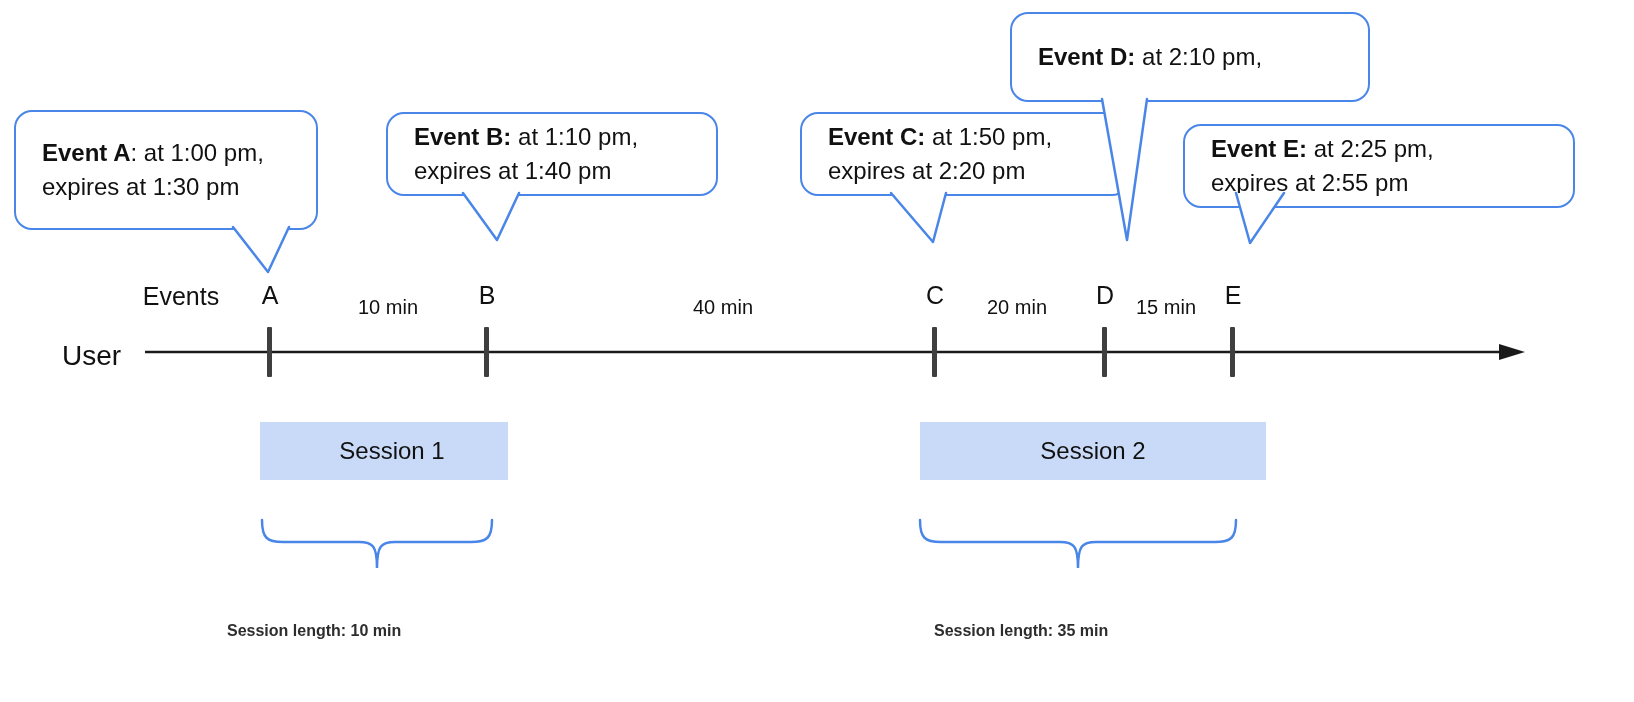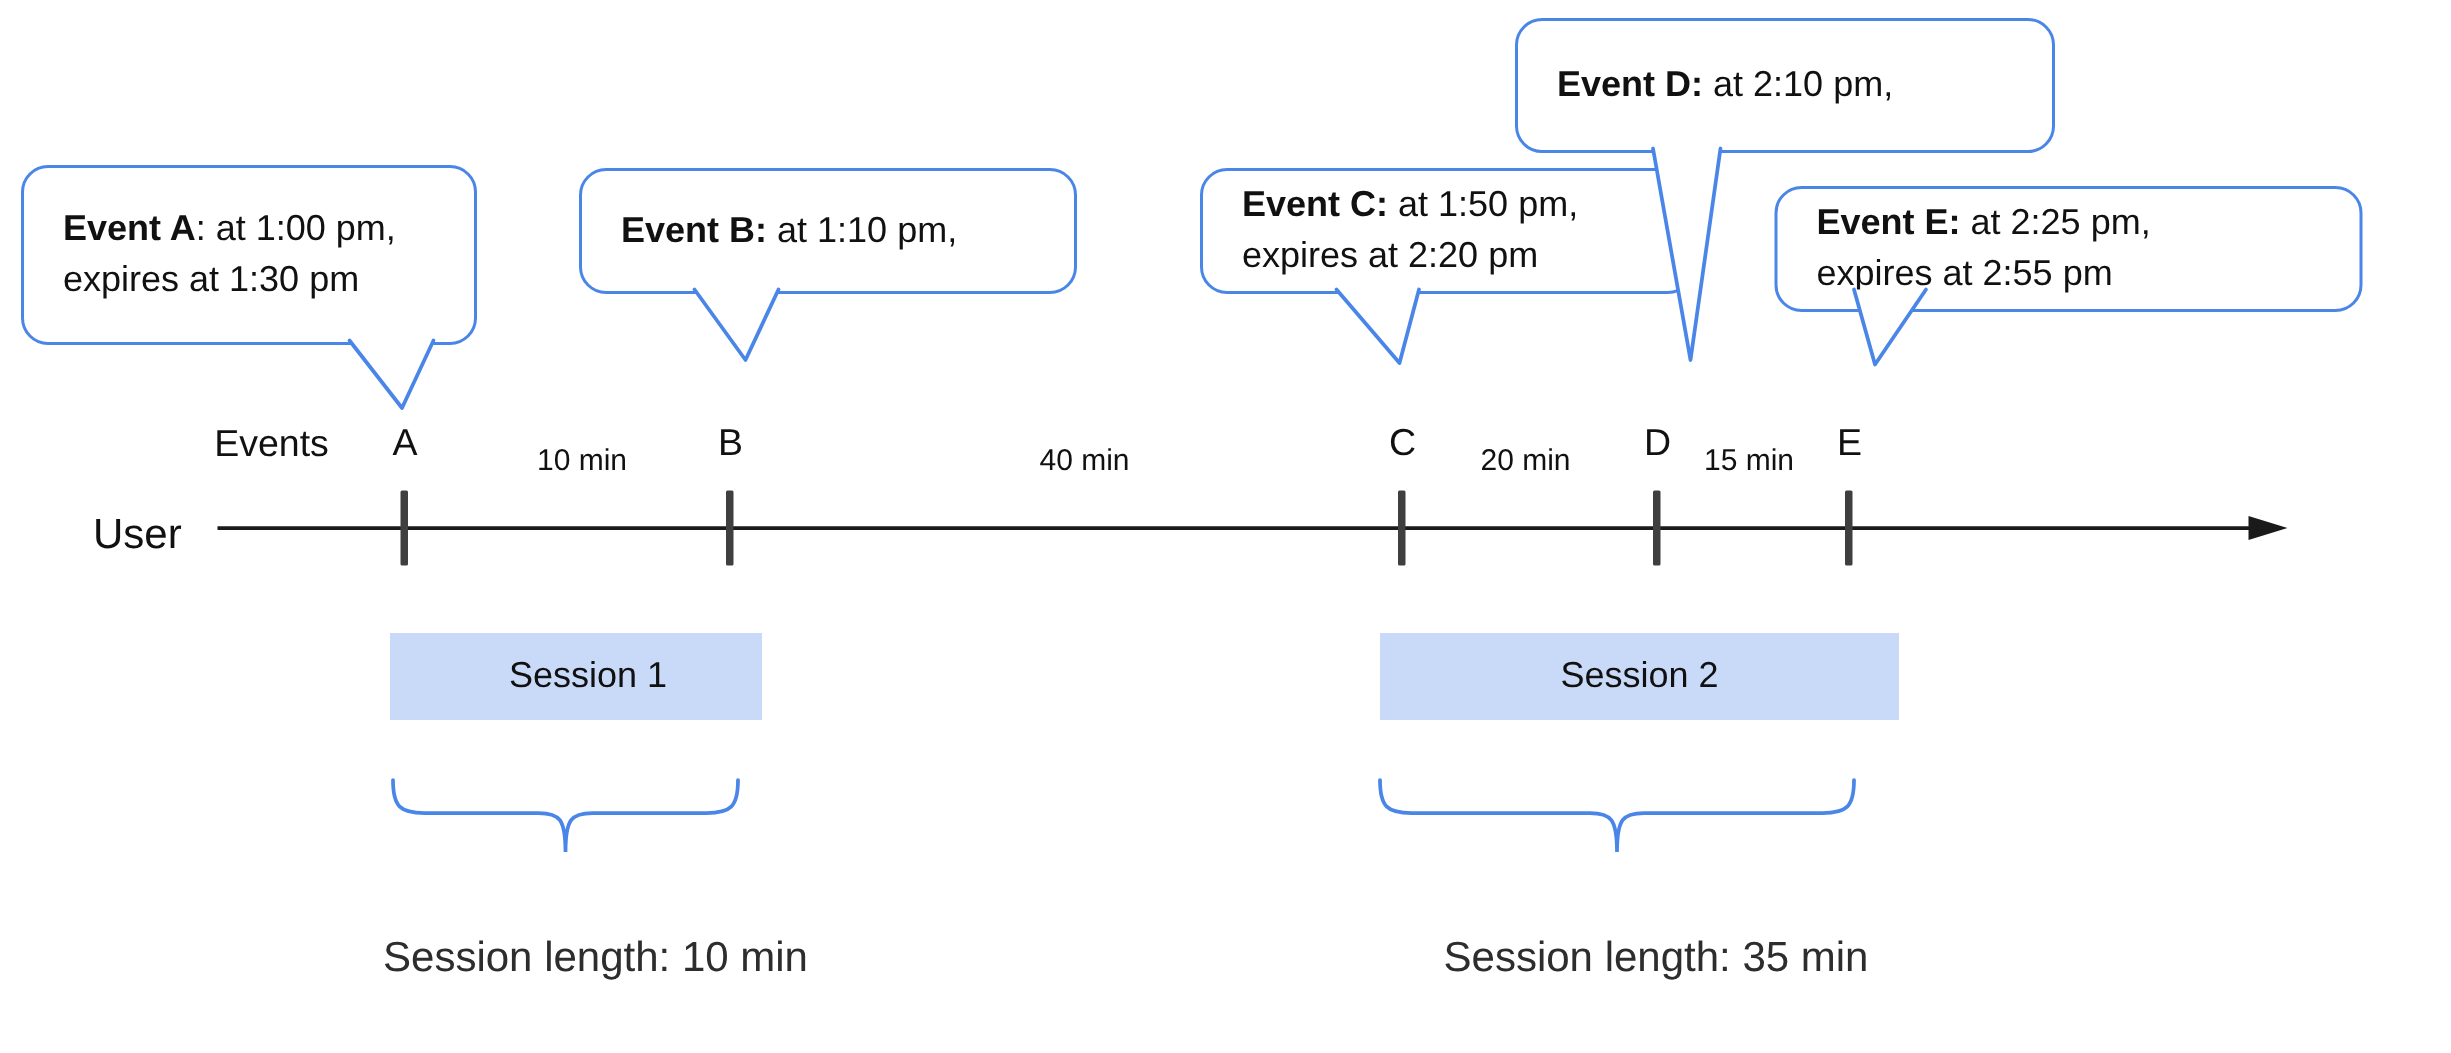--- a/index.html
+++ b/index.html
@@ -91,44 +91,46 @@
   .brace-svg path {
     fill: none;
     stroke: #4a86e8;
     stroke-width: 2.5;
     stroke-linecap: round;
   }
   .session-length {
     position: absolute;
     top: 622px;
     width: 340px;
-    text-align: center;
-    font-size: 28px;
+    text-align: left;
+    font-size: 16px;
     color: #2d2d2d;
     white-space: nowrap;
+    font-weight: bold;
   }
 </style>
 </head>
 <body>
 
 <div class="canvas">
 
   <div class="bubble" style="left:14px; top:110px; width:304px; height:120px;">
     <div>
       <span class="b">Event A</span><span>: at 1:00 pm,</span><br>
       <span>expires at 1:30 pm</span>
     </div>
   </div>
   <svg class="tail" style="left:232px; top:226px;" width="60" height="50">
     <path d="M 1 1 L 36 46 L 57 1"></path>
   </svg>
 
   <div class="bubble" style="left:386px; top:112px; width:332px; height:84px;">
     <div>
       <span class="b">Event B:</span><span> at 1:10 pm,</span><br>
+      <span>expires at 1:40 pm</span>
     </div>
   </div>
   <svg class="tail" style="left:462px; top:192px;" width="60" height="52">
     <path d="M 1 1 L 35 48 L 57 1"></path>
   </svg>
 
   <div class="bubble" style="left:800px; top:112px; width:330px; height:84px;">
     <div>
       <span class="b">Event C:</span><span> at 1:50 pm,</span><br>
       <span>expires at 2:20 pm</span>

